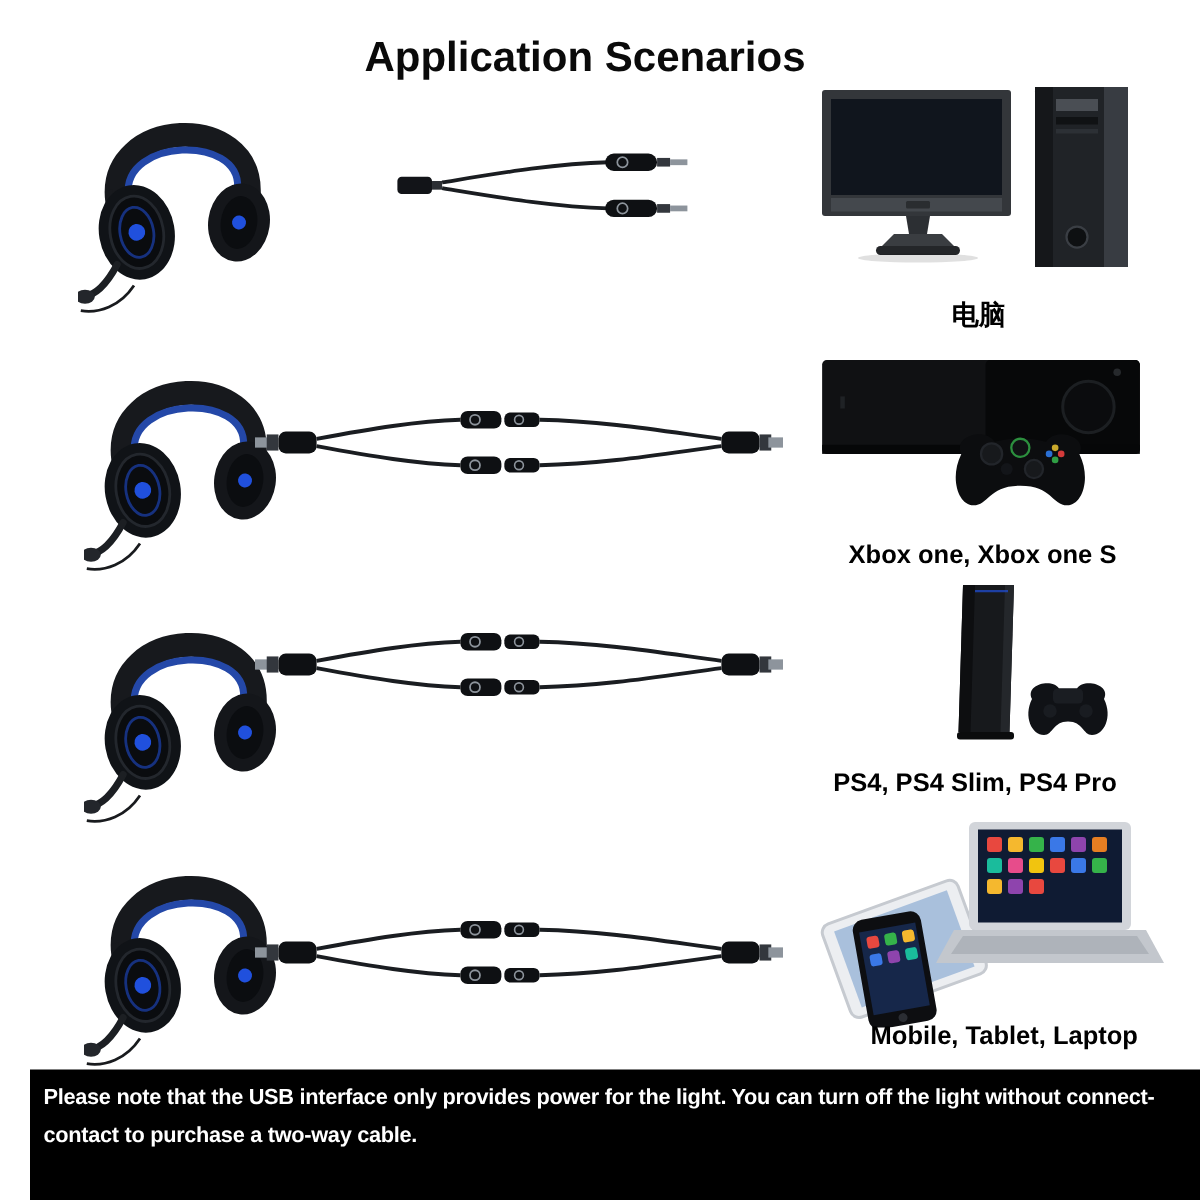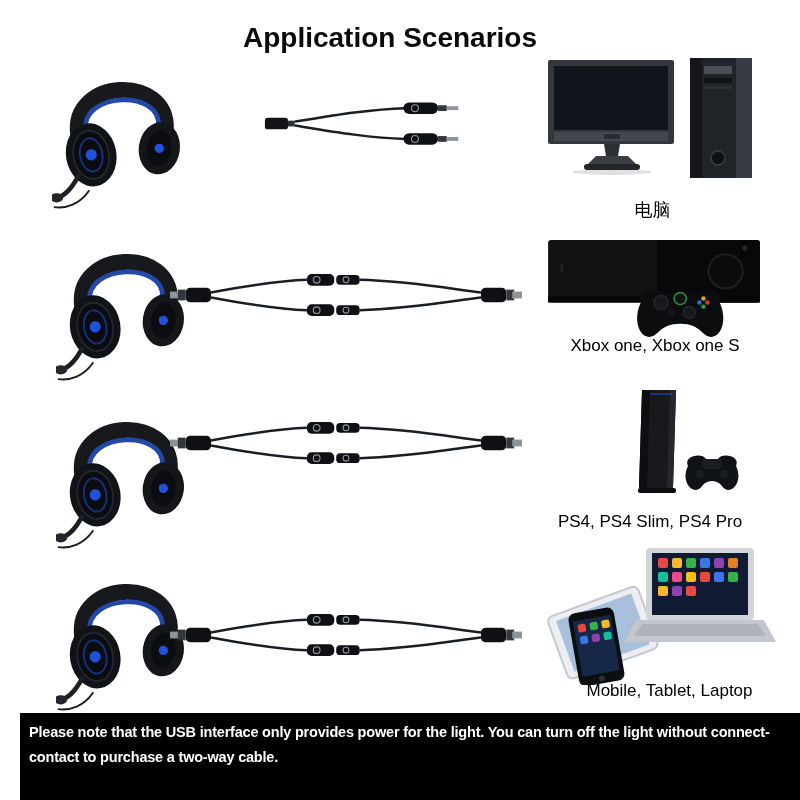--- a/index.html
+++ b/index.html
@@ -1,22 +1,22 @@
 <!DOCTYPE html>
 <html><head>
 <meta charset="utf-8">
 <style>
   html,body{margin:0;padding:0;background:#ffffff;}
   .page{position:relative;width:800px;height:800px;margin:0 auto;background:#fff;overflow:hidden;
         font-family:"Liberation Sans",sans-serif;}
   .abs{position:absolute;}
   .title{top:3px;left:0;width:780px;text-align:center;font-size:28px;color:#0a0a0a;}
-  .device-label{position:absolute;text-align:center;font-size:17px;color:#000;}
+  .device-label{position:absolute;text-align:center;font-size:17px;color:#000;font-weight:bold;}
   .lbl-pc{left:540px;top:198px;width:225px;font-size:18px;}
-  .lbl-xbox{left:530px;top:336px;width:250px;}
+  .lbl-xbox{left:530px;top:360px;width:250px;}
   .lbl-ps4{left:525px;top:512px;width:250px;}
   .lbl-mobile{left:542px;top:681px;width:255px;}
   .headset{width:140px;height:168px;}
   .hs1{left:52px;top:48px;}
   .hs2{left:56px;top:220px;}
   .hs3{left:56px;top:388px;}
   .hs4{left:56px;top:550px;}
   .cable-single{left:263px;top:98px;width:202px;height:54px;}
   .cable{width:352px;height:54px;}
   .cb2{left:170px;top:268px;}

